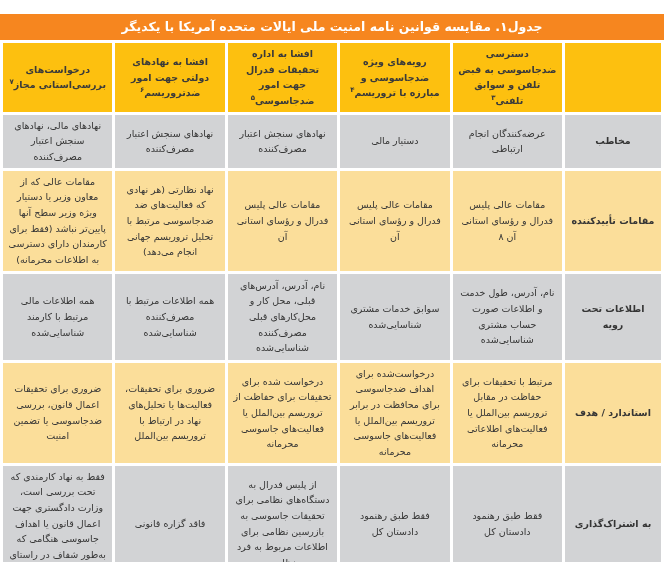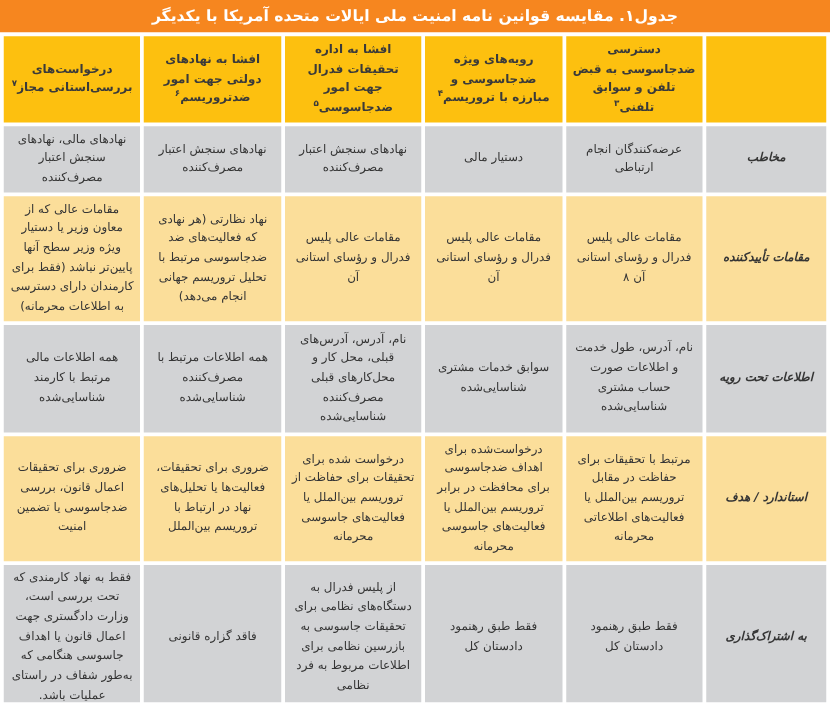--- a/index.html
+++ b/index.html
@@ -18,20 +18,21 @@
   }
   .title-bar {
     height: 26px;
     background: #f6861f;
     color: #ffffff;
     font-size: 12.5px;
     font-weight: 700;
     text-align: center;
     line-height: 26px;
     letter-spacing: 0;
+    margin-top: 14px;
   }
   table.cmp {
     width: 664px;
     table-layout: fixed;
     border-collapse: separate;
     border-spacing: 3px;
     background: #ffffff;
     margin: 0;
   }
   table.cmp col.c-label { width: 96px; }
@@ -49,21 +50,20 @@
     font-weight: 700;
     color: #3a3a3a;
     height: 42px;
   }
   tr.header-row th.corner { background: #fdc00f; }
   .row-gray  th, .row-gray  td { background: #d2d3d5; }
   .row-sand  th, .row-sand  td { background: #fbde9a; }
   th.rowlabel {
     font-weight: 700;
     color: #353535;
-    font-style: italic;
   }
   sup {
     font-size: 7px;
     line-height: 0;
   }
   tr.r1 { height: 46px; }
   tr.r2 { height: 92px; }
   tr.r3 { height: 86px; }
   tr.r4 { height: 92px; }
   tr.r5 { height: 96px; }

